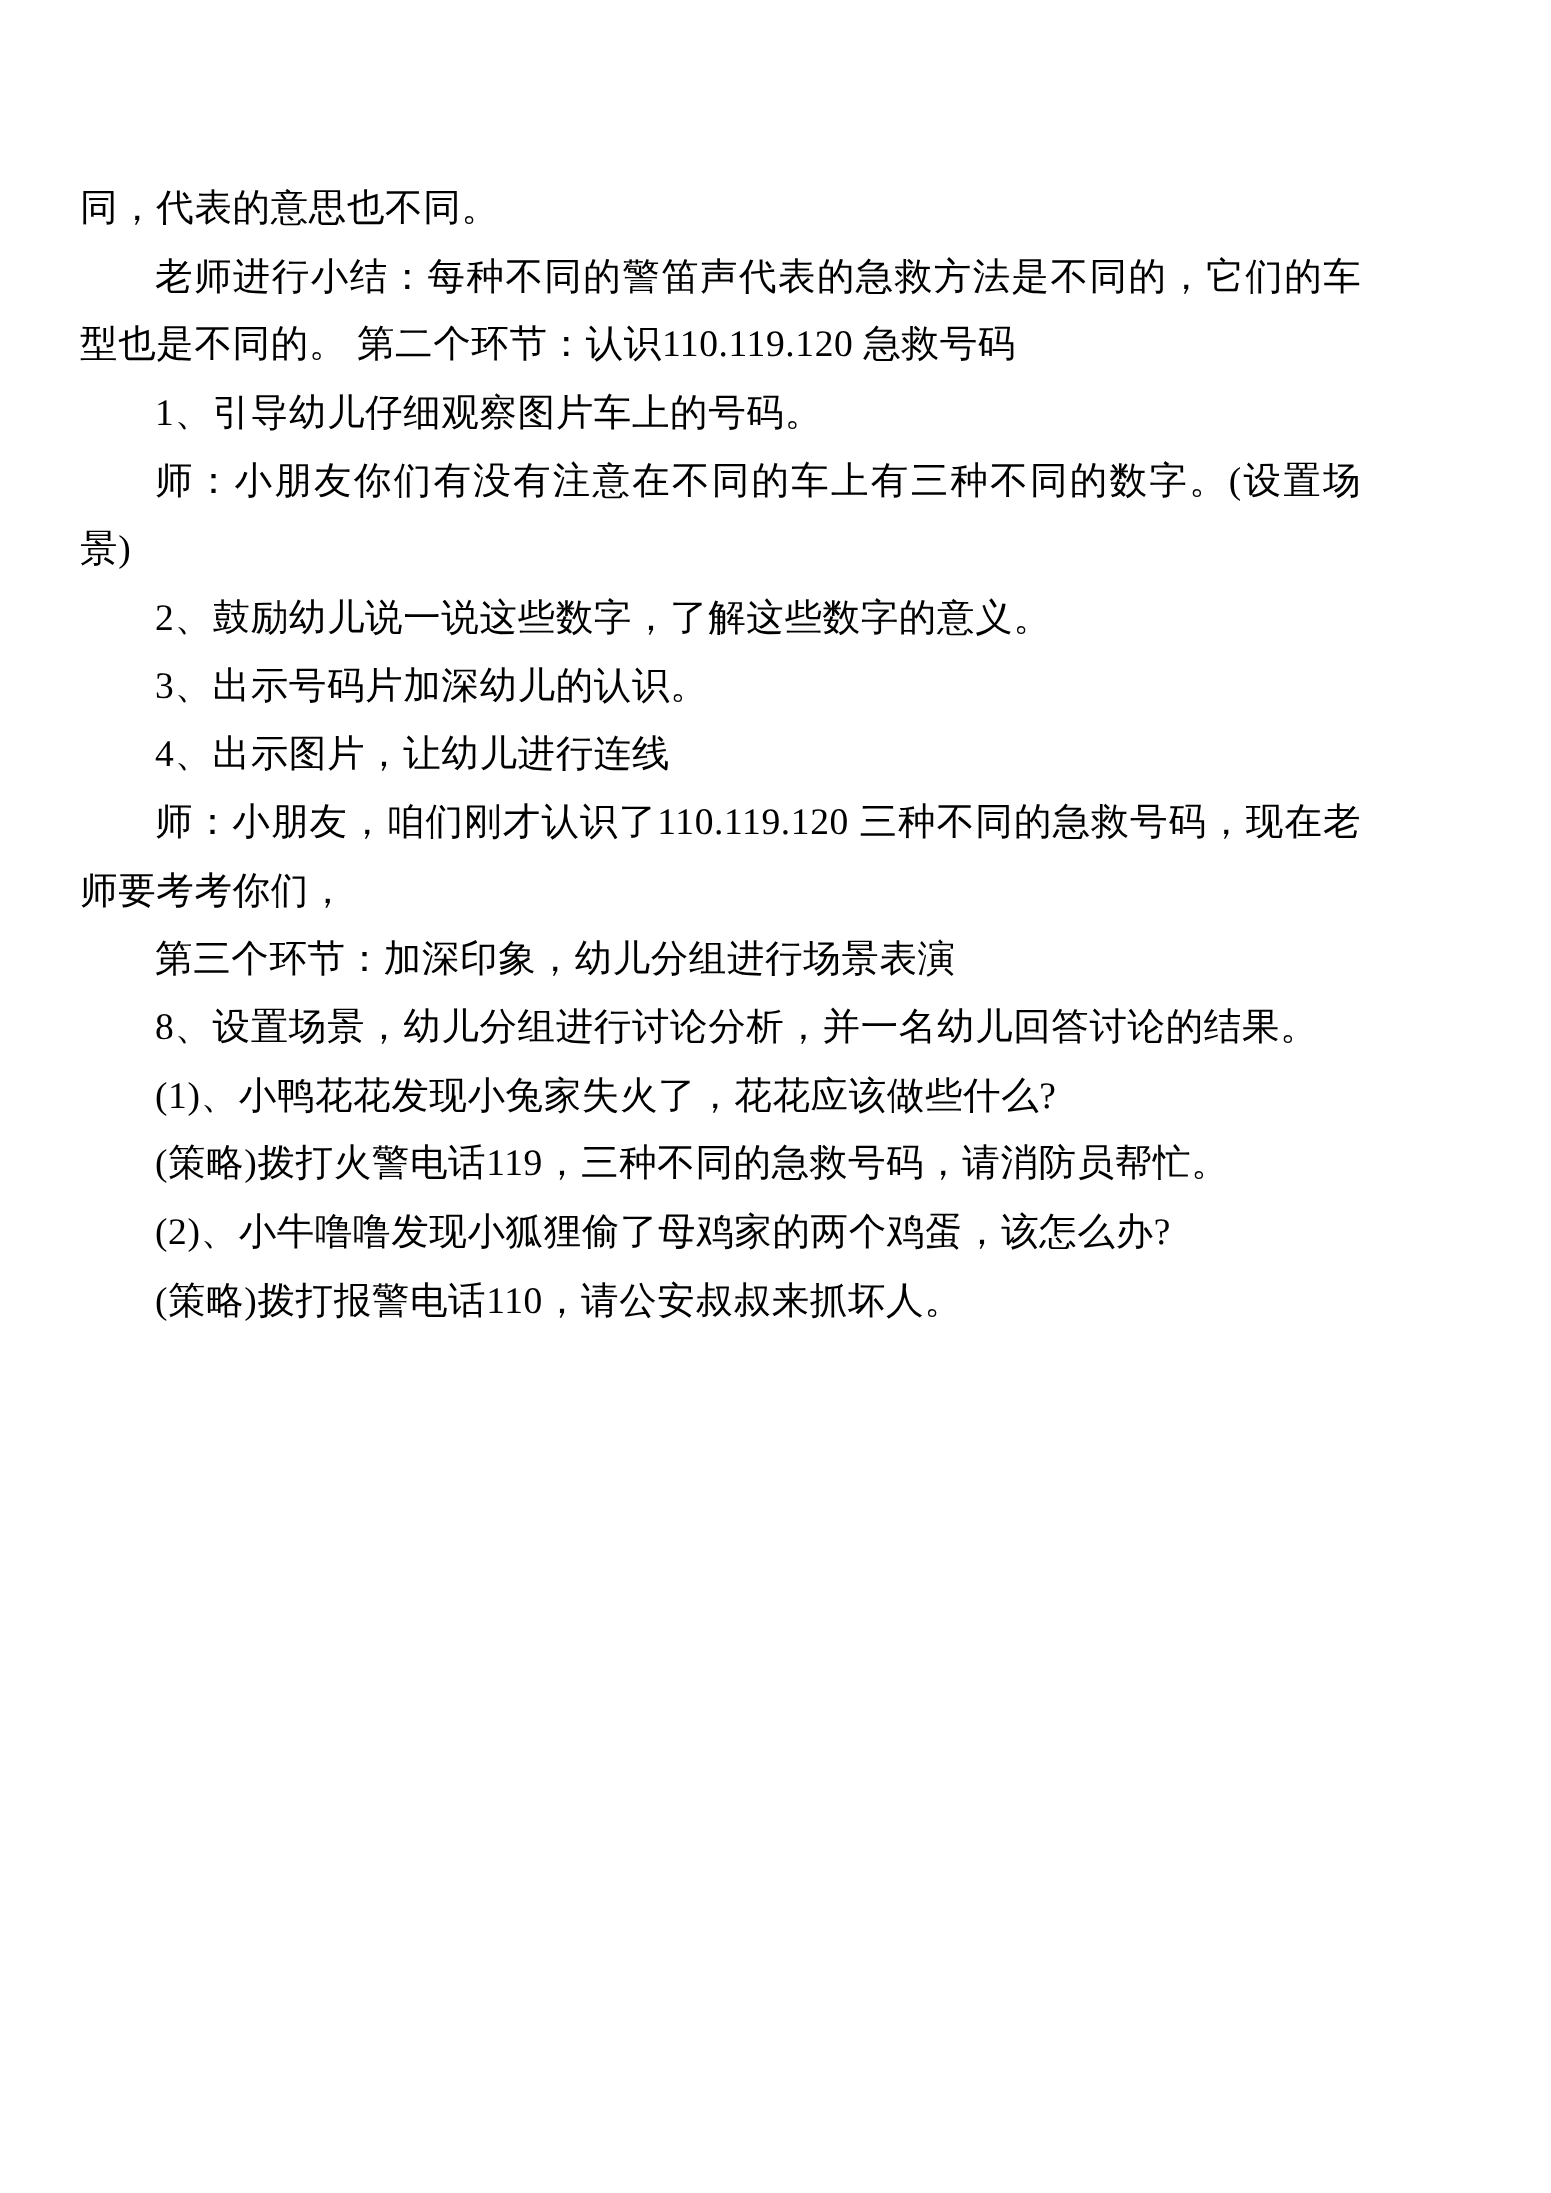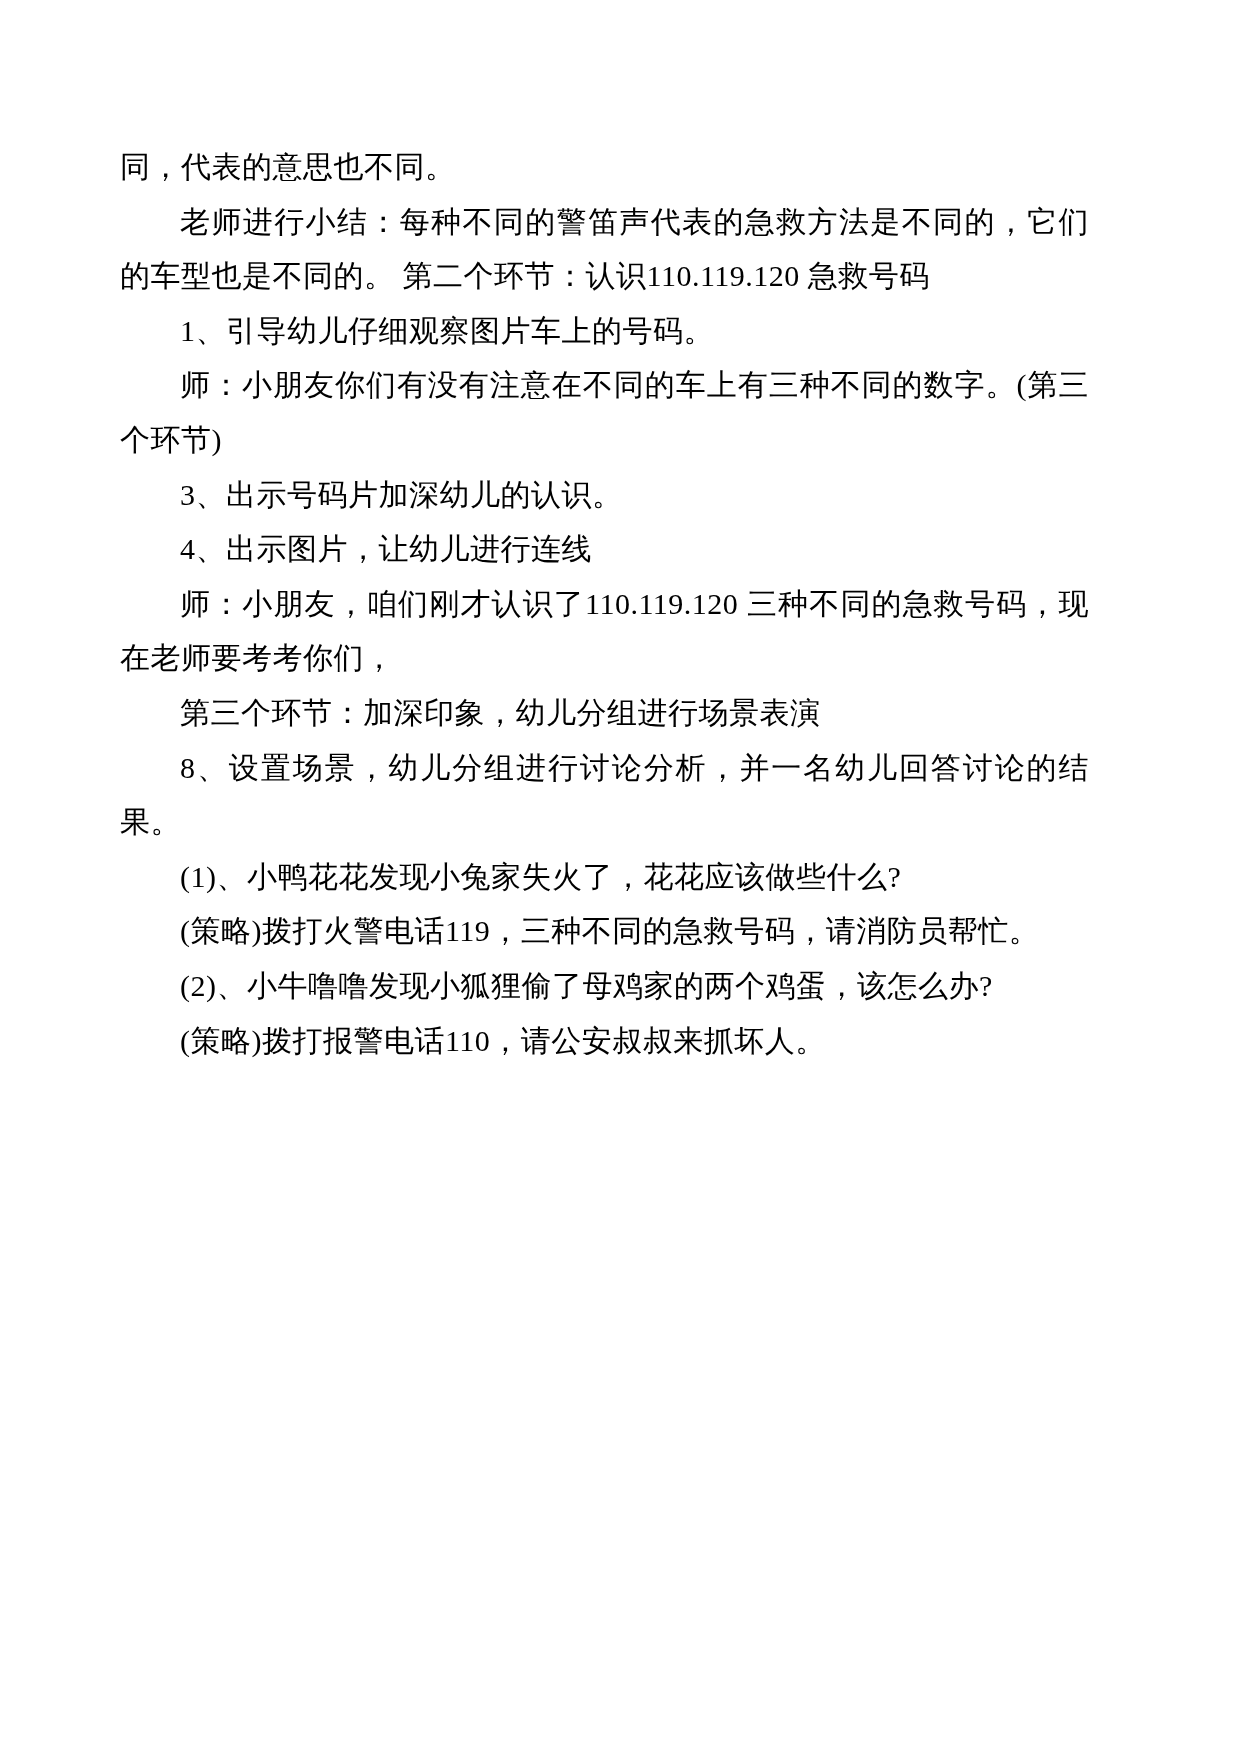--- a/index.html
+++ b/index.html
@@ -12,21 +12,21 @@
     height: 1754px;
     font-family: "Liberation Serif", "DejaVu Serif", serif;
     color: #000000;
     overflow: hidden;
   }
   .page {
     position: relative;
     width: 1241px;
     height: 1298px;
     box-sizing: border-box;
-    padding: 140px 152px 0 120px;
+    padding: 140px 152px 0 64px;
   }
   .doc-body {
     font-size: 30px;
     line-height: 1.82;
     text-align: justify;
     text-justify: inter-ideograph;
     letter-spacing: 0.5px;
   }
   .para {
     margin: 0;
@@ -42,21 +42,22 @@
   }
 </style>
 </head>
 <body>
 
 <div class="page">
   <div class="doc-body">
     <p class="para noindent">同，代表的意思也不同。</p>
     <p class="para indent">老师进行小结：每种不同的警笛声代表的急救方法是不同的，它们的车型也是不同的。 第二个环节：认识110.119.120 急救号码</p>
     <p class="para indent">1、引导幼儿仔细观察图片车上的号码。</p>
-    <p class="para indent">师：小朋友你们有没有注意在不同的车上有三种不同的数字。(第三个环节)</p>
+    <p class="para indent">师：小朋友你们有没有注意在不同的车上有三种不同的数字。(设置场景)</p>
+    <p class="para indent">2、鼓励幼儿说一说这些数字，了解这些数字的意义。</p>
     <p class="para indent">3、出示号码片加深幼儿的认识。</p>
     <p class="para indent">4、出示图片，让幼儿进行连线</p>
     <p class="para indent">师：小朋友，咱们刚才认识了110.119.120 三种不同的急救号码，现在老师要考考你们，</p>
     <p class="para indent">第三个环节：加深印象，幼儿分组进行场景表演</p>
     <p class="para indent">8、设置场景，幼儿分组进行讨论分析，并一名幼儿回答讨论的结果。</p>
     <p class="para indent">(1)、小鸭花花发现小兔家失火了，花花应该做些什么?</p>
     <p class="para indent">(策略)拨打火警电话119，三种不同的急救号码，请消防员帮忙。</p>
     <p class="para indent">(2)、小牛噜噜发现小狐狸偷了母鸡家的两个鸡蛋，该怎么办?</p>
     <p class="para indent">(策略)拨打报警电话110，请公安叔叔来抓坏人。</p>
   </div>

